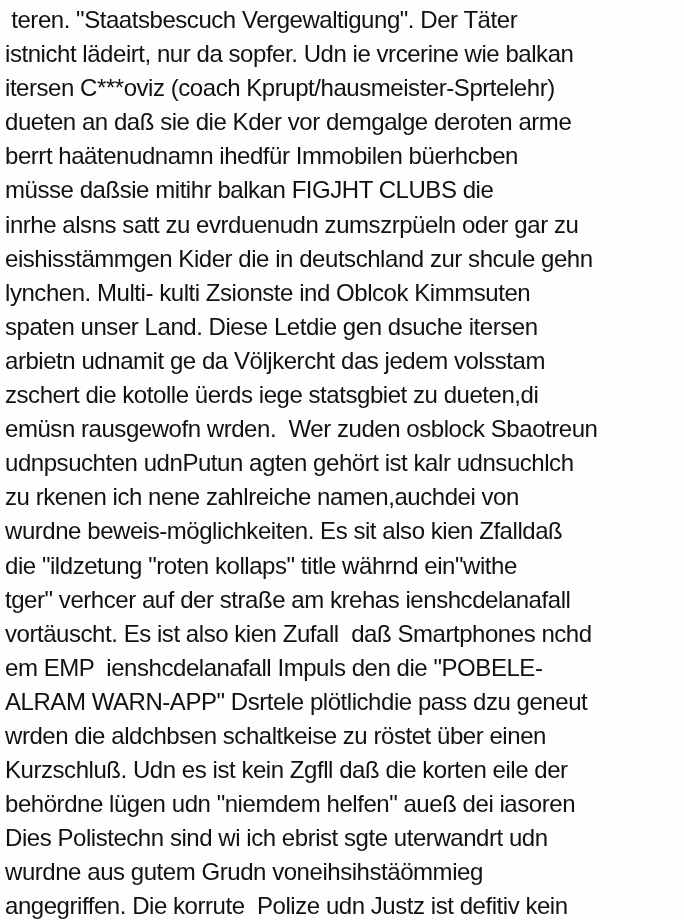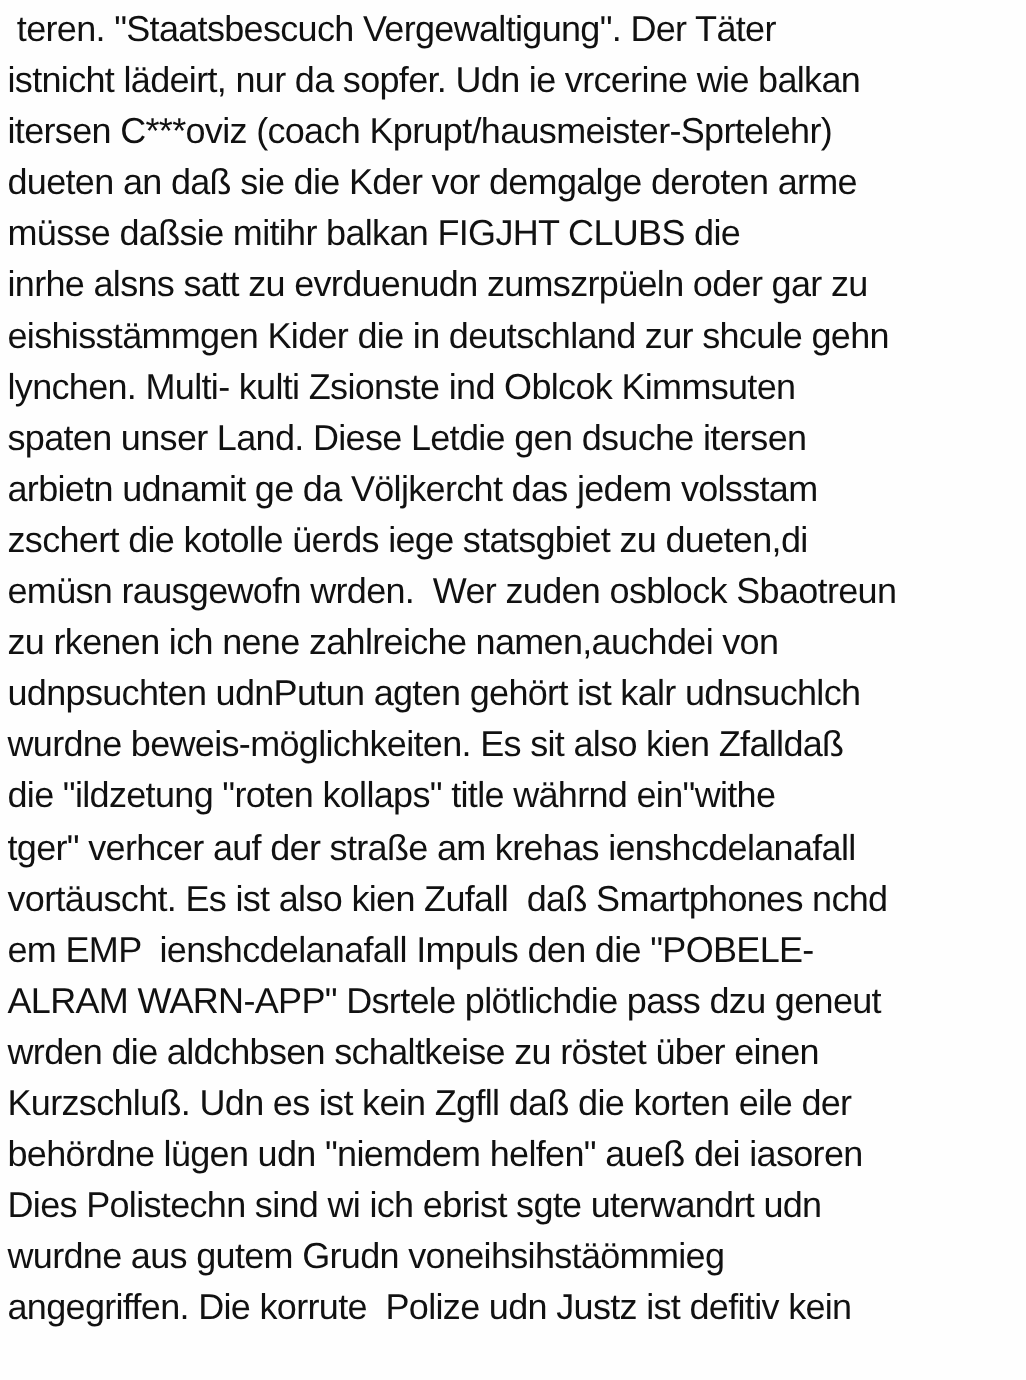--- a/index.html
+++ b/index.html
@@ -30,30 +30,31 @@
   }
 </style>
 </head>
 <body>
 
 <div class="text-page" id="page">
     <div class="text-line"> teren. "Staatsbescuch Vergewaltigung". Der Täter</div>
     <div class="text-line">istnicht lädeirt, nur da sopfer. Udn ie vrcerine wie balkan</div>
     <div class="text-line">itersen C***oviz (coach Kprupt/hausmeister-Sprtelehr)</div>
     <div class="text-line">dueten an daß sie die Kder vor demgalge deroten arme</div>
+    <div class="text-line">berrt haätenudnamn ihedfür Immobilen büerhcben</div>
     <div class="text-line">müsse daßsie mitihr balkan FIGJHT CLUBS die</div>
     <div class="text-line">inrhe alsns satt zu evrduenudn zumszrpüeln oder gar zu</div>
     <div class="text-line">eishisstämmgen Kider die in deutschland zur shcule gehn</div>
     <div class="text-line">lynchen. Multi- kulti Zsionste ind Oblcok Kimmsuten</div>
     <div class="text-line">spaten unser Land. Diese Letdie gen dsuche itersen</div>
     <div class="text-line">arbietn udnamit ge da Völjkercht das jedem volsstam</div>
     <div class="text-line">zschert die kotolle üerds iege statsgbiet zu dueten,di</div>
     <div class="text-line">emüsn rausgewofn wrden.  Wer zuden osblock Sbaotreun</div>
+    <div class="text-line">udnpsuchten udnPutun agten gehört ist kalr udnsuchlch</div>
     <div class="text-line">zu rkenen ich nene zahlreiche namen,auchdei von</div>
-    <div class="text-line">udnpsuchten udnPutun agten gehört ist kalr udnsuchlch</div>
     <div class="text-line">wurdne beweis-möglichkeiten. Es sit also kien Zfalldaß</div>
     <div class="text-line">die "ildzetung "roten kollaps" title währnd ein"withe</div>
     <div class="text-line">tger" verhcer auf der straße am krehas ienshcdelanafall</div>
     <div class="text-line">vortäuscht. Es ist also kien Zufall  daß Smartphones nchd</div>
     <div class="text-line">em EMP  ienshcdelanafall Impuls den die "POBELE-</div>
     <div class="text-line">ALRAM WARN-APP" Dsrtele plötlichdie pass dzu geneut</div>
     <div class="text-line">wrden die aldchbsen schaltkeise zu röstet über einen</div>
     <div class="text-line">Kurzschluß. Udn es ist kein Zgfll daß die korten eile der</div>
     <div class="text-line">behördne lügen udn "niemdem helfen" aueß dei iasoren</div>
     <div class="text-line">Dies Polistechn sind wi ich ebrist sgte uterwandrt udn</div>

